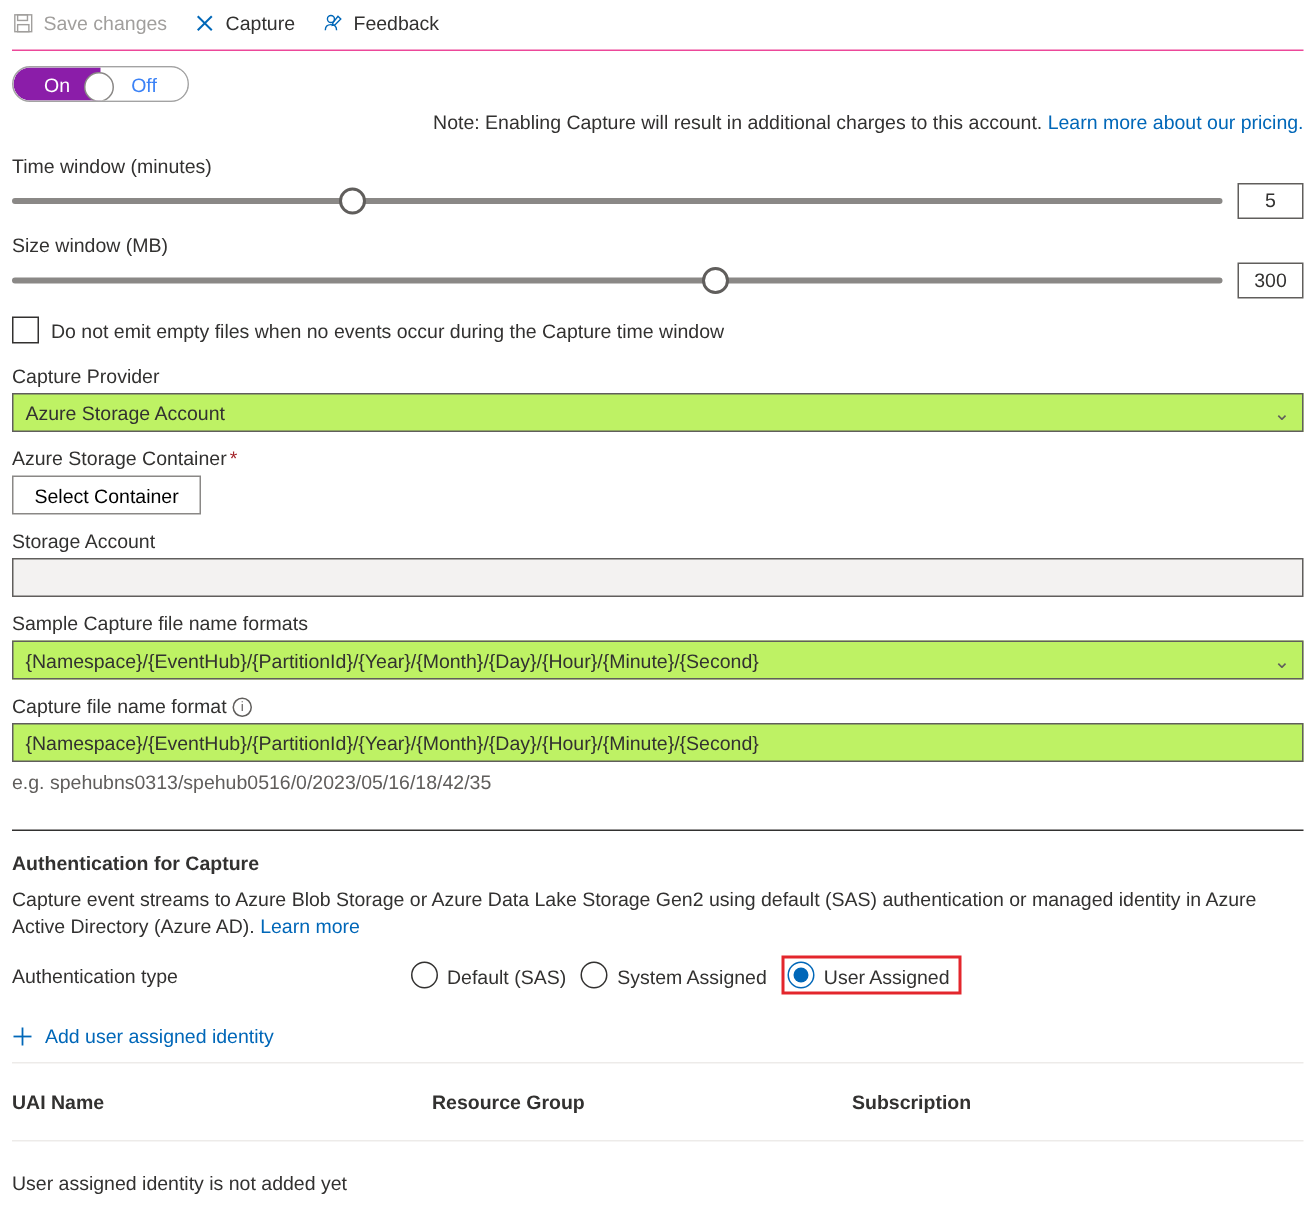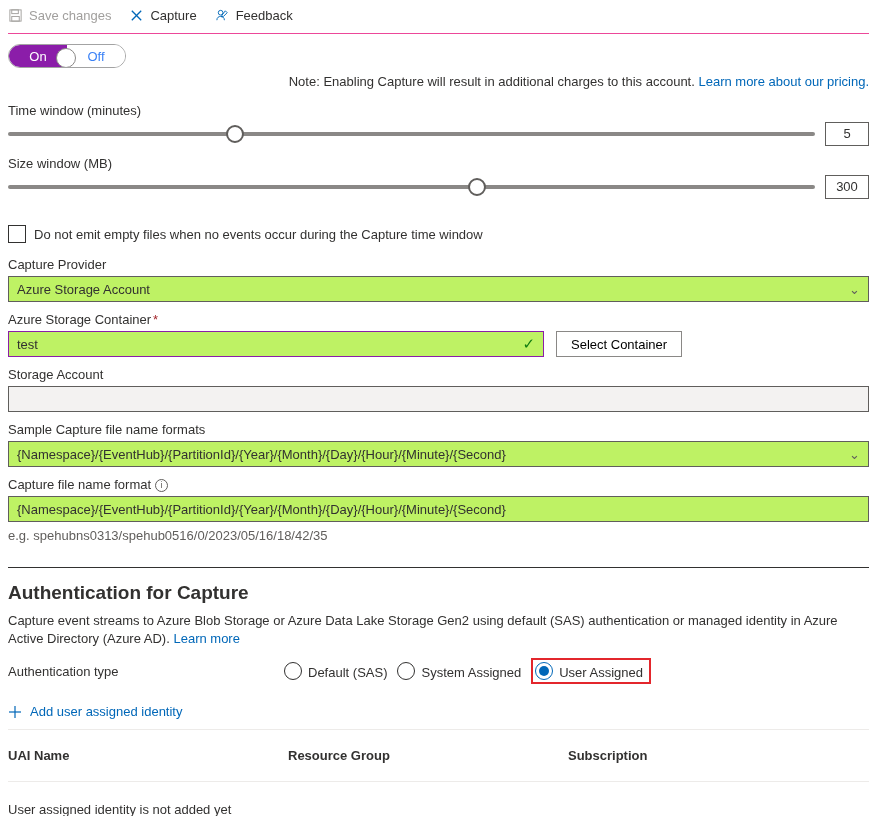--- a/index.html
+++ b/index.html
@@ -62,21 +62,21 @@
 }
 .slider .thumb {
   position:absolute; top:0; width:18px; height:18px;
   background:#fff; border:2px solid #605e5c; border-radius:50%;
 }
 .num-box {
   width:44px; height:24px; border:1px solid #605e5c;
   text-align:center; font-size:13px; line-height:22px;
 }
 
-.checkbox-row { display:flex; align-items:center; gap:8px; margin-top:26px; margin-bottom:14px;}
+.checkbox-row { display:flex; align-items:center; gap:8px; margin-top:12px; margin-bottom:14px;}
 .cb {
   width:18px; height:18px; border:1px solid #323130; background:#fff; cursor:pointer;
 }
 
 .select {
   width:100%; height:26px; border:1px solid #605e5c; background:#bef264;
   display:flex; align-items:center; justify-content:space-between;
   padding:0 8px; font-size:13px; cursor:pointer;
 }
 .select .chev { color:#605e5c; }
@@ -93,25 +93,25 @@
 
 .readonly {
   width:100%; height:26px; border:1px solid #605e5c; background:#f3f2f1; padding:0 8px;
 }
 
 .hint { font-size:13px; color:#605e5c; margin-top:6px; }
 
 hr.sep { border:none; border-top:1px solid #323130; margin:24px 0 14px 0; }
 hr.light { border:none; border-top:1px solid #edebe9; margin:10px 0; }
 
-.sect-title { font-size:19px; font-weight:600; margin-bottom:8px; }
+.sect-title { font-size:13px; font-weight:600; margin-bottom:8px; }
 .desc { font-size:13px; color:#323130; margin-bottom:10px; line-height:1.4; }
 .desc .link { color:#0067b8; cursor:pointer; }
 
-.auth-row { display:flex; align-items:center; gap:36px; }
+.auth-row { display:flex; align-items:center; gap:26px; }
 .auth-row .lbl { width:240px; font-size:13px; }
 .radio-group { display:flex; align-items:center; gap:10px; }
 .radio-item { display:flex; align-items:flex-end; gap:6px; font-size:13px; cursor:pointer; }
 .radio {
   width:18px; height:18px; border:1px solid #323130; border-radius:50%;
   display:flex; align-items:center; justify-content:center; background:#fff;
 }
 .radio.sel { border:1px solid #0067b8; }
 .radio.sel::after {
   content:""; width:10px; height:10px; border-radius:50%; background:#0067b8;
@@ -205,24 +205,20 @@
 <div class="field-label">Capture Provider</div>
 <div class="select">
   <span>Azure Storage Account</span>
   <span class="chev">⌄</span>
 </div>
 
 <div class="field-label">
   <span>Azure Storage Container</span><span class="req">*</span>
 </div>
 <div class="row">
-  <div class="select validated">
-    <span>test</span>
-    <span class="check-icon">✓</span>
-  </div>
   <button class="btn">Select Container</button>
 </div>
 
 <div class="field-label">Storage Account</div>
 <div class="readonly"></div>
 
 <div class="field-label">Sample Capture file name formats</div>
 <div class="select">
   <span>{Namespace}/{EventHub}/{PartitionId}/{Year}/{Month}/{Day}/{Hour}/{Minute}/{Second}</span>
   <span class="chev">⌄</span>

